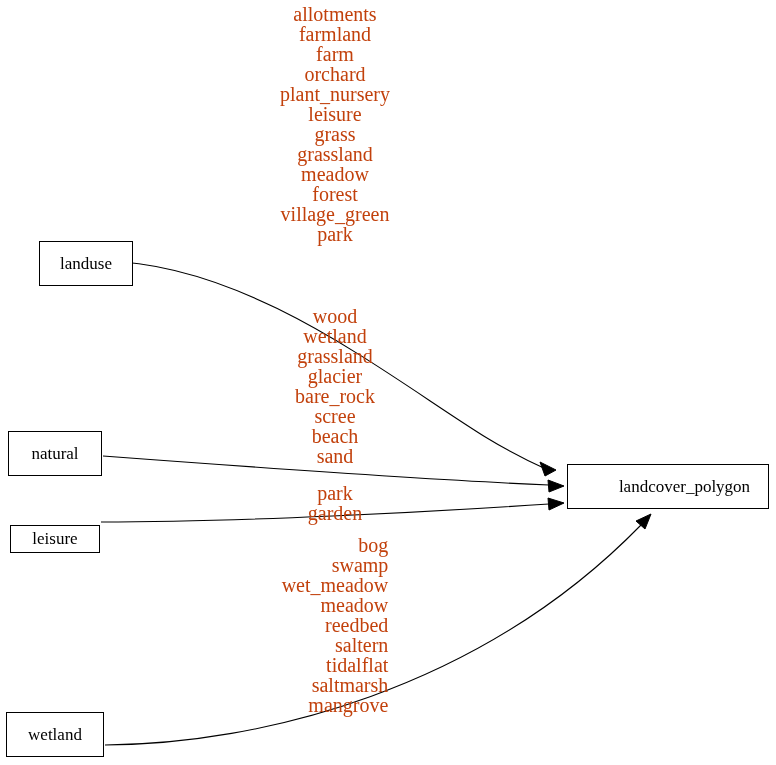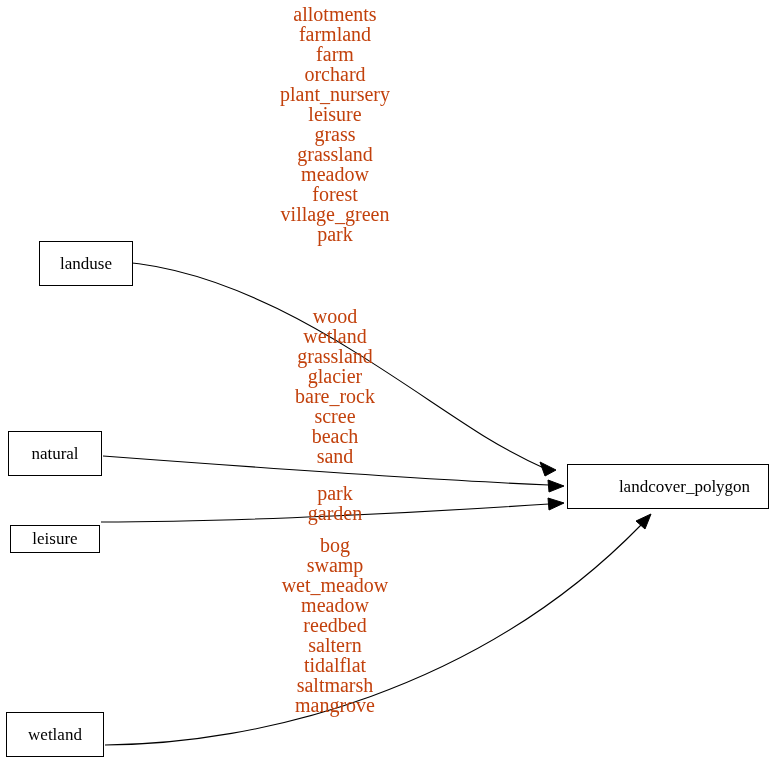--- a/index.html
+++ b/index.html
@@ -112,21 +112,21 @@
     <div>scree</div>
     <div>beach</div>
     <div>sand</div>
   </div>
 
   <div class="label-group" style="left:335px; top:483px; transform:translateX(-50%);">
     <div>park</div>
     <div>garden</div>
   </div>
 
-  <div class="label-group" style="left:335px; top:535px; transform:translateX(-50%);">
+  <div class="label-group" style="left:335px; top:535px; transform:translateX(-50%);text-align:right;">
     <div>bog</div>
     <div>swamp</div>
     <div>wet_meadow</div>
     <div>meadow</div>
     <div>reedbed</div>
     <div>saltern</div>
     <div>tidalflat</div>
     <div>saltmarsh</div>
     <div>mangrove</div>
   </div>

